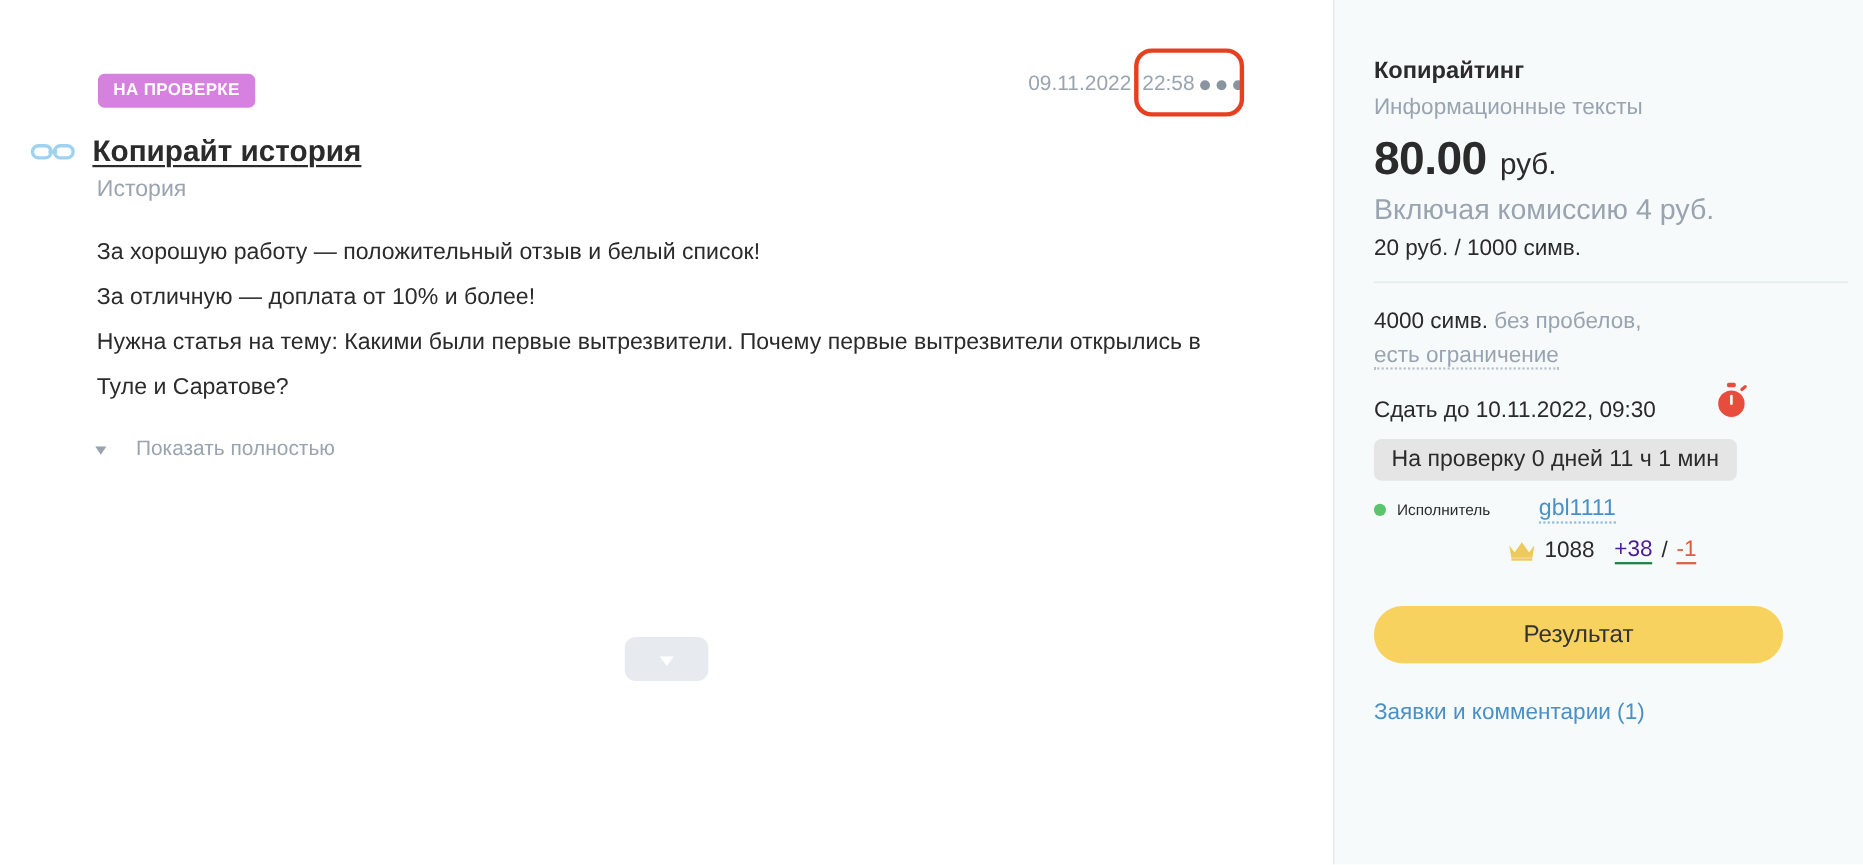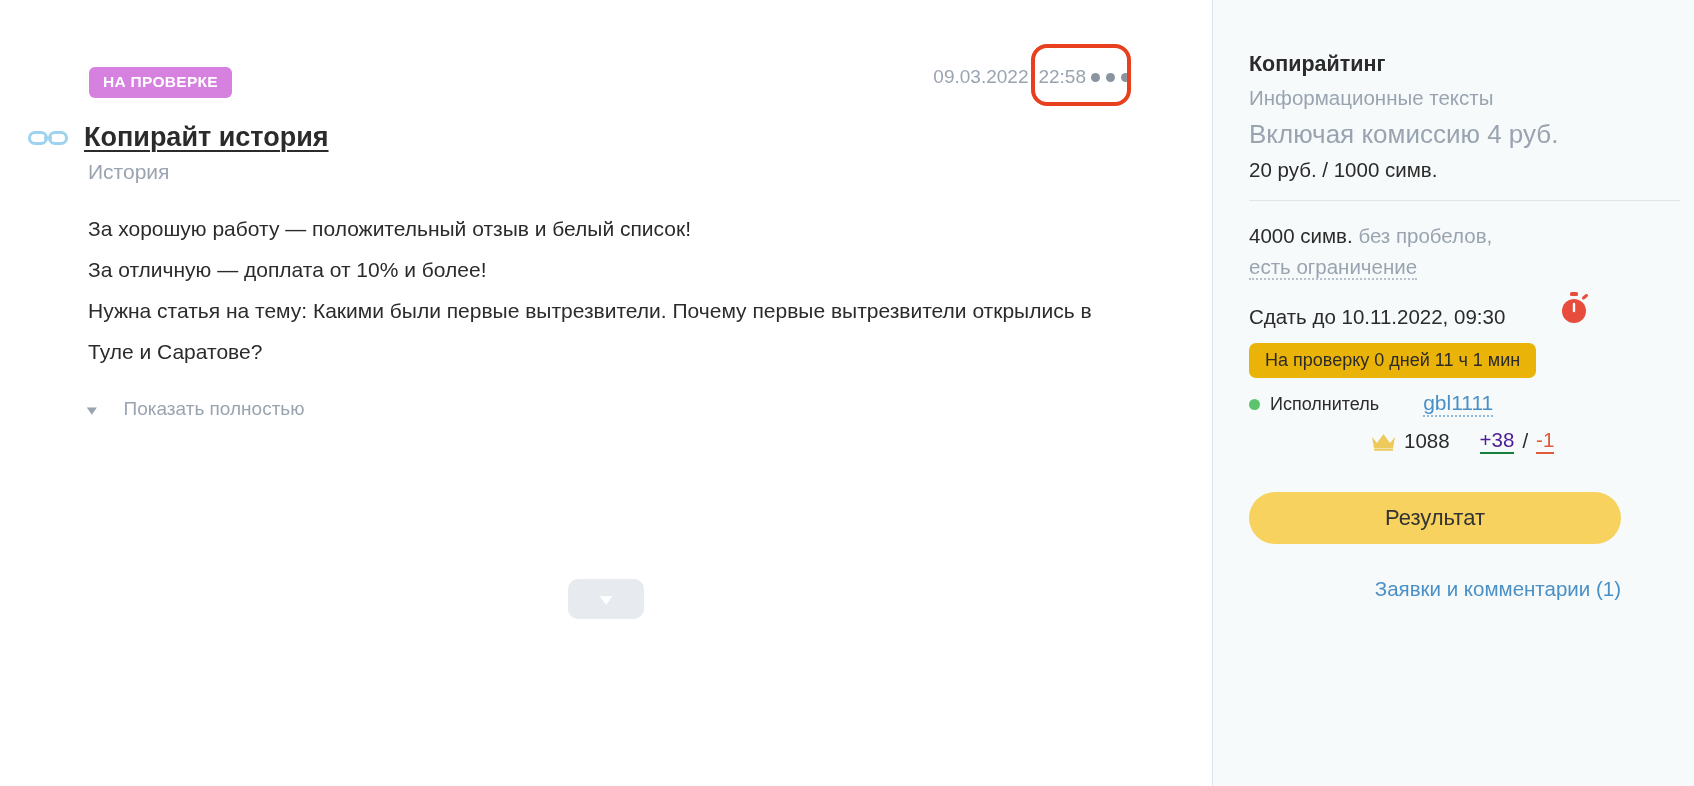--- a/index.html
+++ b/index.html
@@ -272,43 +272,43 @@
     position: absolute;
     left: 308px;
     top: -14px;
     width: 34px;
     height: 34px;
   }
 
   .review-pill {
     margin-top: 14px;
     display: inline-block;
-    background: #eab308;
-    color: #2b2b2b;
-    font-size: 18px;
+    background: #e5e5e5;
+    color: #2b2b2b;
+    font-size: 21px;
     border-radius: 7px;
     padding: 8px 16px 9px 16px;
     line-height: 1;
   }
 
   .worker-row {
     margin-top: 13px;
     display: flex;
     align-items: center;
   }
   .status-dot {
     width: 11px;
     height: 11px;
     border-radius: 50%;
     background: #5cc46c;
     margin-right: 10px;
     flex: none;
   }
   .worker-label {
-    font-size: 18px;
+    font-size: 14px;
     color: #2b2b2b;
   }
   .worker-link {
     margin-left: 44px;
     font-size: 21px;
     color: #4a90c7;
     border-bottom: 2px dotted #8fb9d8;
     cursor: pointer;
   }
 
@@ -320,21 +320,21 @@
     padding-left: 122px;
     gap: 8px;
     font-size: 20.5px;
   }
   .crown-icon {
     width: 25px;
     height: 19px;
     display: block;
     flex: none;
   }
-  .rating-num { color: #2b2b2b; margin-right: 22px; }
+  .rating-num { color: #2b2b2b; margin-right: 10px; }
   .pos {
     color: #4c1d95;
     border-bottom: 2px solid #15803d;
     cursor: pointer;
   }
   .sep { color: #2b2b2b; }
   .neg {
     color: #e05a3c;
     border-bottom: 2px solid #e05a3c;
     cursor: pointer;
@@ -350,37 +350,37 @@
     border-radius: 32px;
     font-family: "Liberation Sans", sans-serif;
     font-size: 22px;
     color: #333333;
     cursor: pointer;
   }
 
   .comments-link {
     margin-top: 33px;
     width: 372px;
-    text-align: right;
+    text-align: left;
     font-size: 20.5px;
     color: #4a90c7;
     cursor: pointer;
   }
 </style>
 </head>
 <body>
 
 <div id="page">
 
   <div class="main-col">
 
     <div class="status-badge">НА ПРОВЕРКЕ</div>
 
     <div class="date-row">
-      <span class="date-text">09.03.2022</span>
+      <span class="date-text">09.11.2022</span>
       <span class="time-text">22:58</span>
     </div>
 
     <div class="dots-btn">
       <i></i>
       <i></i>
       <i></i>
     </div>
 
     <div class="title-row">
@@ -415,20 +415,24 @@
 
   </div>
 
   <div class="side-col">
     <div class="side-inner">
 
       <div class="side-cat">Копирайтинг</div>
 
       <div class="side-subcat">Информационные тексты</div>
 
+      <div class="price-row">
+        <span class="price-amount">80.00</span>
+        <span class="price-cur">руб.</span>
+      </div>
 
       <div class="commission">Включая комиссию 4 руб.</div>
 
       <div class="rate">20 руб. / 1000 симв.</div>
 
       <div class="divider"></div>
 
       <div class="chars-row">
         <span>4000 симв.</span>
         <span class="muted">без пробелов</span><span class="muted">,</span><br>

